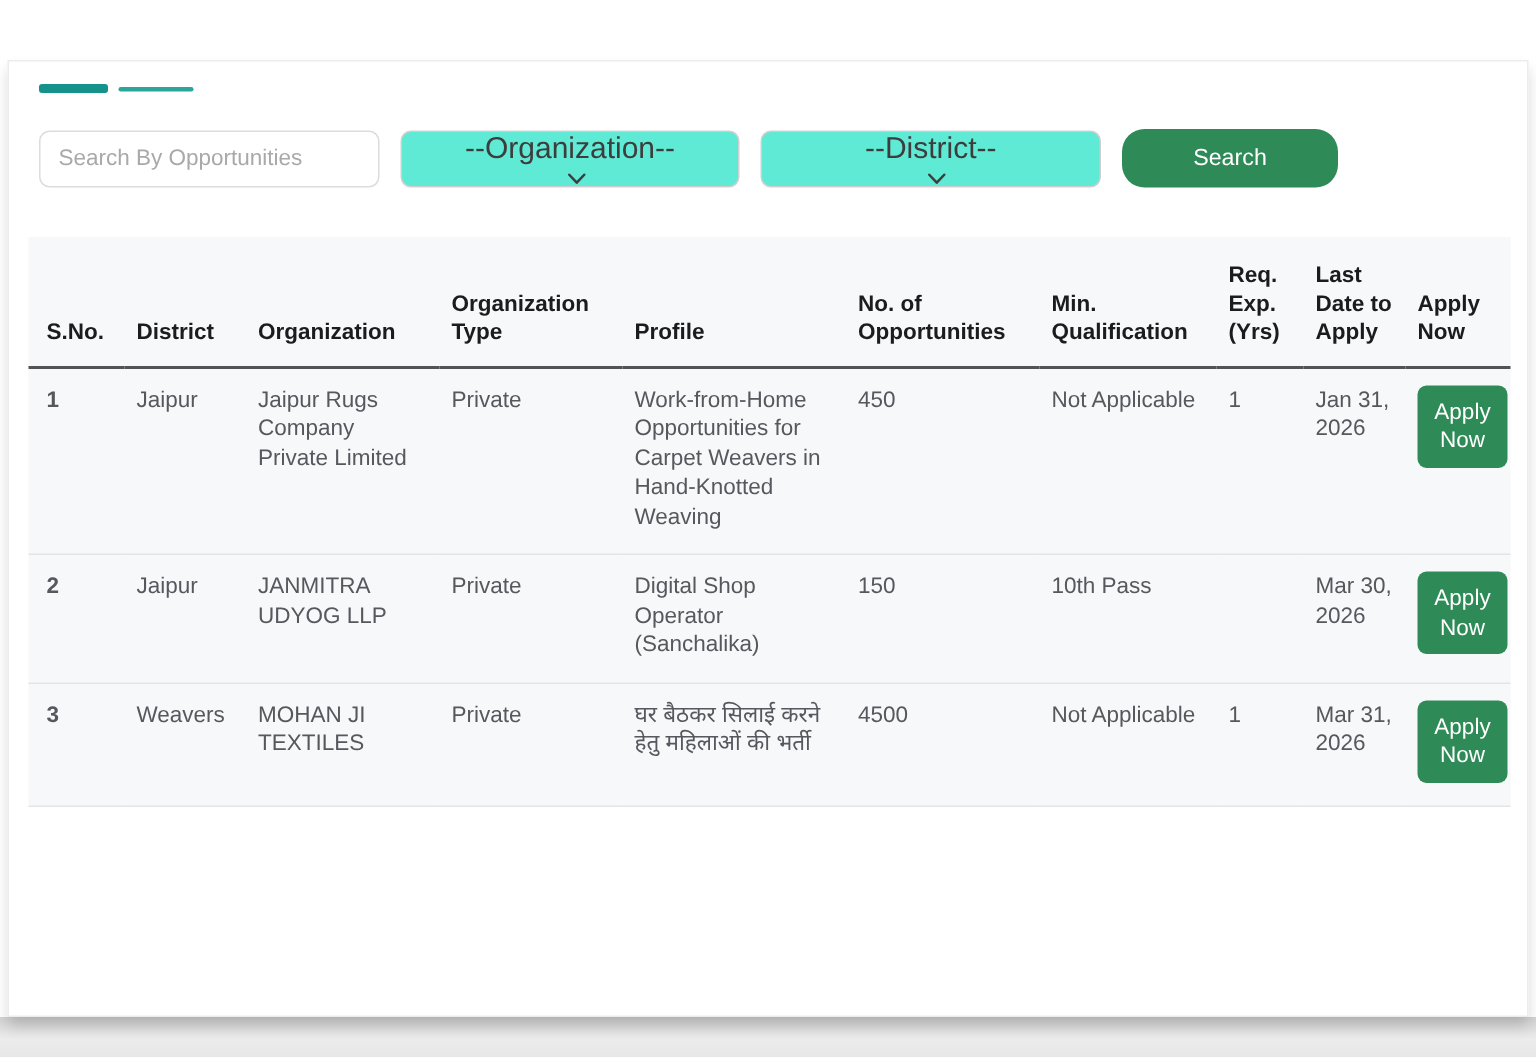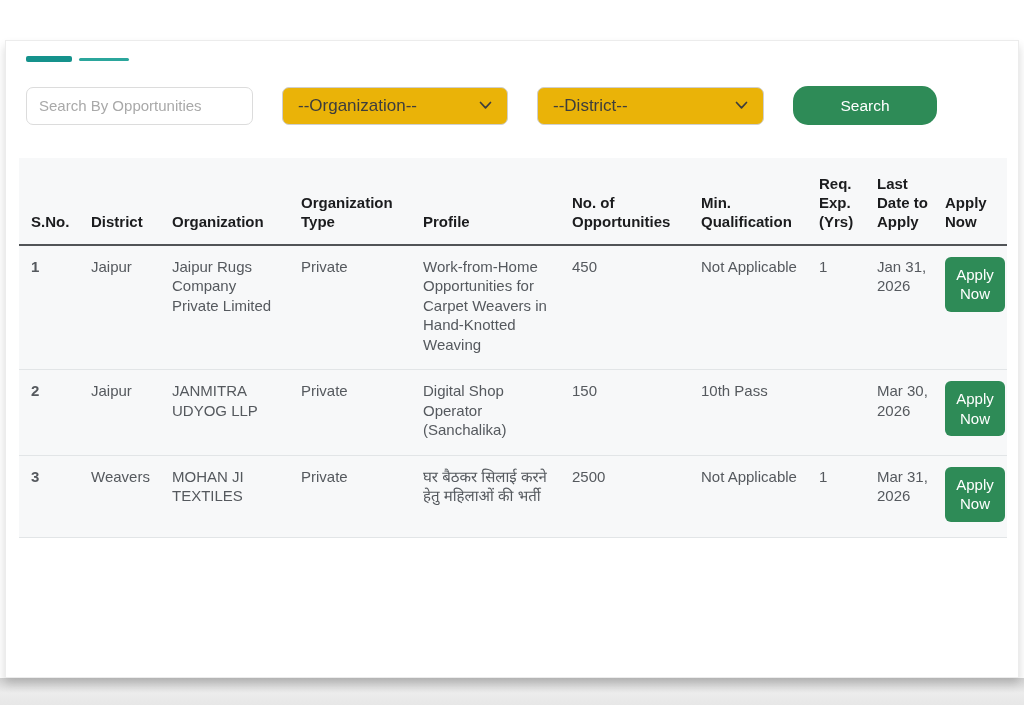--- a/index.html
+++ b/index.html
@@ -20,31 +20,31 @@
     z-index:1; padding:0 13px;
   }
   .page-title {
     margin:31px 0 0 7px; font-size:29px; font-weight:700;
     color:#1b9a89; letter-spacing:0.3px;
   }
   .title-bars { display:flex; align-items:center; gap:7px; margin:15px 0 0 7px; }
   .bar1 { width:46px; height:6px; background:#15928c; border-radius:2px; }
   .bar2 { width:50px; height:3px; background:#2ba69c; border-radius:2px; }
 
-  .filters { display:flex; align-items:center; gap:29px; margin:24px 0 0 7px; }
+  .filters { display:flex; align-items:center; gap:14px; margin:24px 0 0 7px; }
   .search-input {
     width:227px; height:38px; border:1px solid #dcdcdc; border-radius:7px;
     padding:0 12px; font-size:15px; color:#555; outline:none;
     font-family:inherit; background:#fff;
   }
   .search-input::placeholder { color:#a9a9a9; }
   .select-box {
     width:226px; height:38px; border:1px solid #cfcfcf; border-radius:7px;
     display:flex; align-items:center; justify-content:space-between;
-    padding:0 15px; font-size:17px; color:#3d3d3d; background:#eab308; cursor:pointer;
+    padding:0 15px; font-size:20px; color:#3d3d3d; background:#5eead4; cursor:pointer;flex-direction:column;
   }
   .select-box.district { width:227px; }
   .chev { flex:0 0 auto; margin-left:8px; }
   .search-btn {
     width:144px; height:39px; background:#2e8b57; color:#fff; border:none;
     border-radius:15px; font-size:15.5px; font-family:inherit; cursor:pointer;
   }
 
   table.opps {
     width:988px; margin:33px 0 0 0; border-collapse:collapse;
@@ -154,21 +154,21 @@
           <td>
               <button class="apply-btn">Apply Now</button>
             </td>
         </tr>
         <tr>
           <td class="sno">3</td>
           <td>Weavers</td>
           <td class="col-org">MOHAN JI TEXTILES</td>
           <td>Private</td>
           <td>घर बैठकर सिलाई करने हेतु महिलाओं की भर्ती</td>
-          <td>2500</td>
+          <td>4500</td>
           <td class="col-minq">Not Applicable</td>
           <td>1</td>
           <td class="col-date">Mar 31, 2026</td>
           <td>
               <button class="apply-btn">Apply Now</button>
             </td>
         </tr>
       </tbody>
     </table>
 

